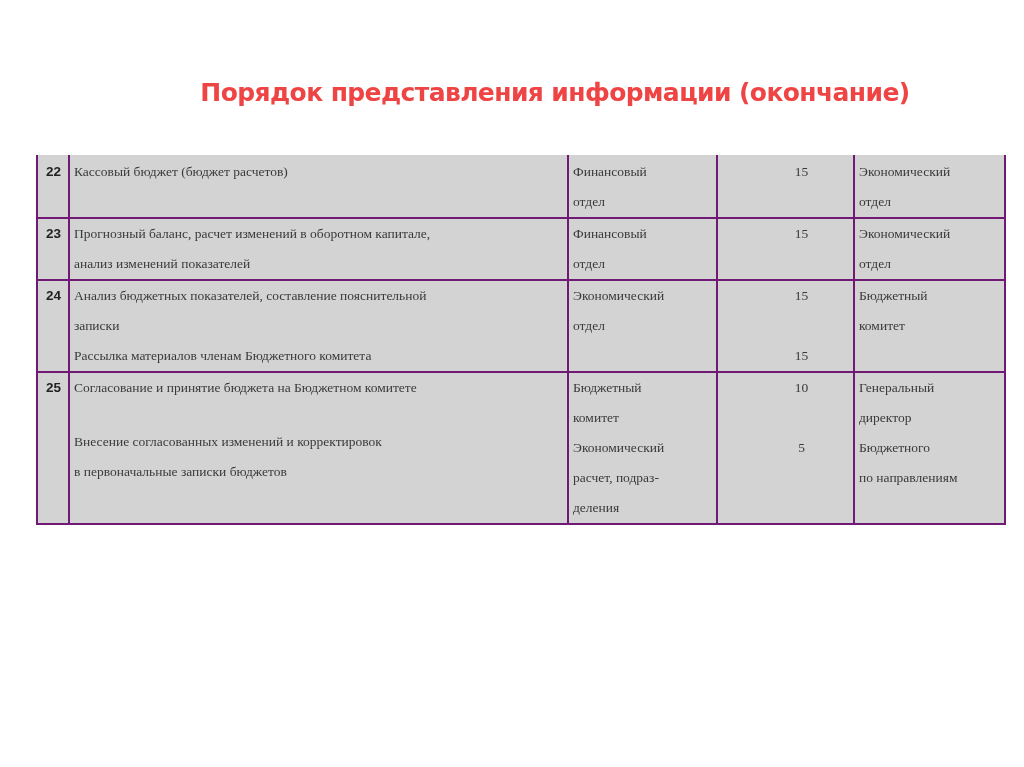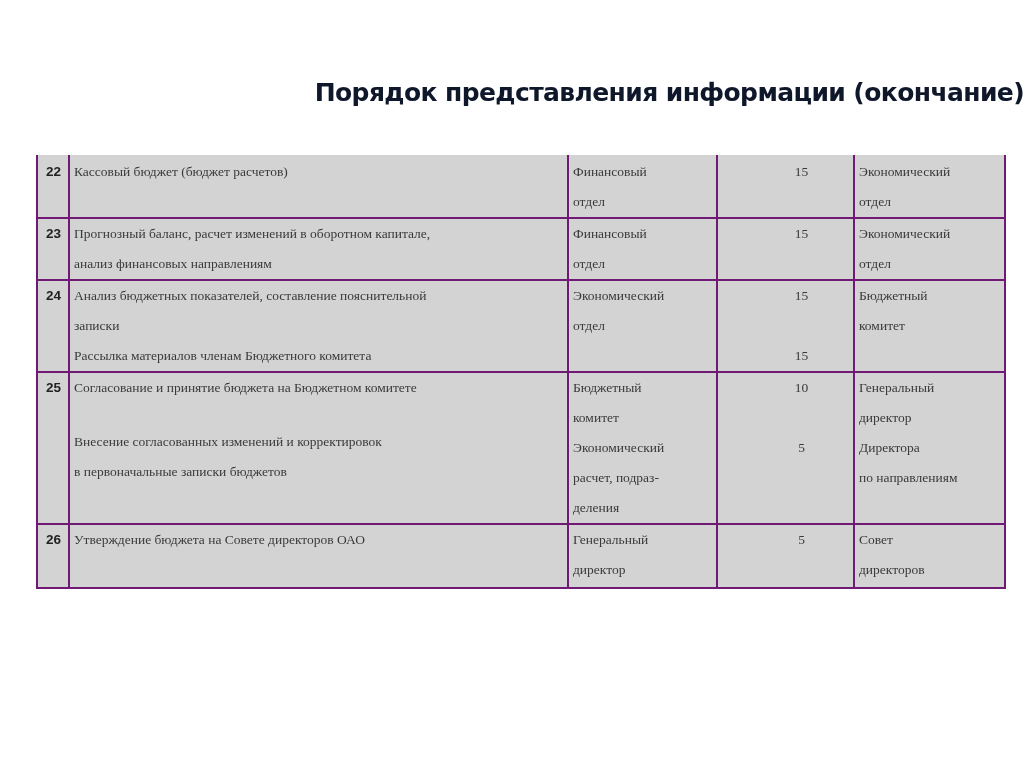--- a/index.html
+++ b/index.html
@@ -3,23 +3,23 @@
 <meta charset="utf-8">
 <style>
   html, body { margin: 0; padding: 0; }
   body {
     width: 1024px; height: 767px; background: #ffffff;
     position: relative; overflow: hidden;
     font-family: "Liberation Sans", sans-serif;
   }
   .title {
     position: absolute; left: 0; width: 1024px; top: 78px;
-    text-align: right; padding-left: 86px; box-sizing: border-box;
+    text-align: center; padding-left: 86px; box-sizing: border-box;
     font-family: "DejaVu Sans", sans-serif; font-weight: bold;
-    font-size: 25px; color: #0f172a; letter-spacing: -0.6px;
+    font-size: 25px; color: #ef4444; letter-spacing: -0.6px;
   }
   .table-wrap {
     position: absolute; left: 36px; top: 155px; width: 824px;
   }
   table {
     border-collapse: collapse; width: 968px; table-layout: fixed;
     background: #d3d3d3; color: #3a3a3a;
     font-size: 13.5px;
   }
   td {
@@ -64,21 +64,21 @@
       <td>
         <span class="line">Экономический</span>
         <span class="line">отдел</span>
       </td>
     </tr>
 
     <tr style="height:62px">
       <td class="num">23</td>
       <td>
         <span class="line">Прогнозный баланс, расчет изменений в оборотном капитале,</span>
-        <span class="line">анализ финансовых направлениям</span>
+        <span class="line">анализ изменений показателей</span>
       </td>
       <td>
         <span class="line">Финансовый</span>
         <span class="line">отдел</span>
       </td>
       <td class="days">
         <span class="line">15</span>
       </td>
       <td>
         <span class="line">Экономический</span>
@@ -124,37 +124,20 @@
         <span class="line">деления</span>
       </td>
       <td class="days">
         <span class="line">10</span>
         <span class="gap"></span>
         <span class="line">5</span>
       </td>
       <td>
         <span class="line">Генеральный</span>
         <span class="line">директор</span>
-        <span class="line">Директора</span>
+        <span class="line">Бюджетного</span>
         <span class="line">по направлениям</span>
       </td>
     </tr>
 
-    <tr style="height:64px">
-      <td class="num">26</td>
-      <td>
-        <span class="line">Утверждение бюджета на Совете директоров ОАО</span>
-      </td>
-      <td>
-        <span class="line">Генеральный</span>
-        <span class="line">директор</span>
-      </td>
-      <td class="days">
-        <span class="line">5</span>
-      </td>
-      <td>
-        <span class="line">Совет</span>
-        <span class="line">директоров</span>
-      </td>
-    </tr>
   </tbody>
 </table>
 </div>
 
 </body></html>

